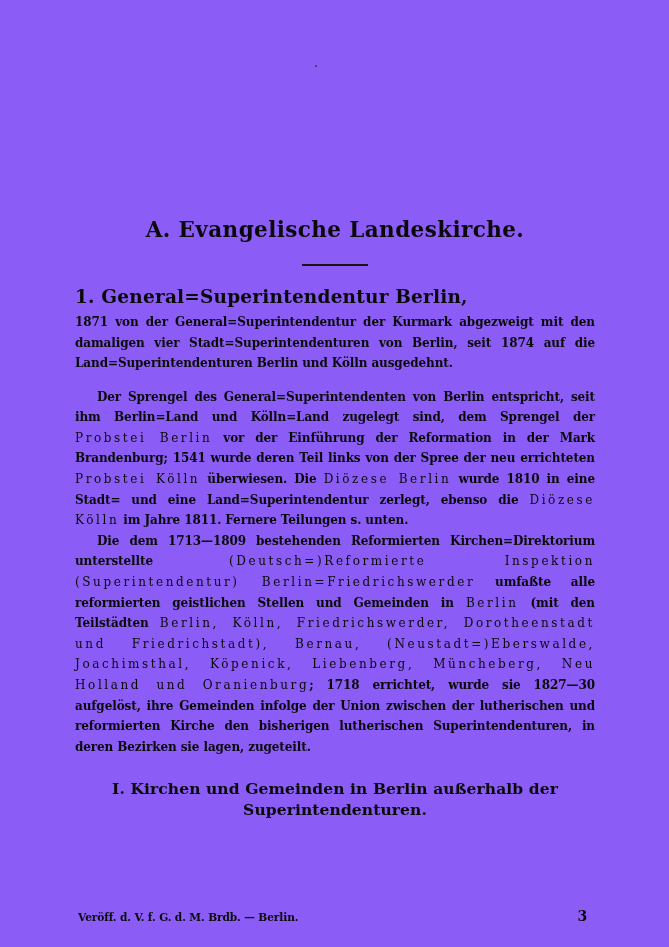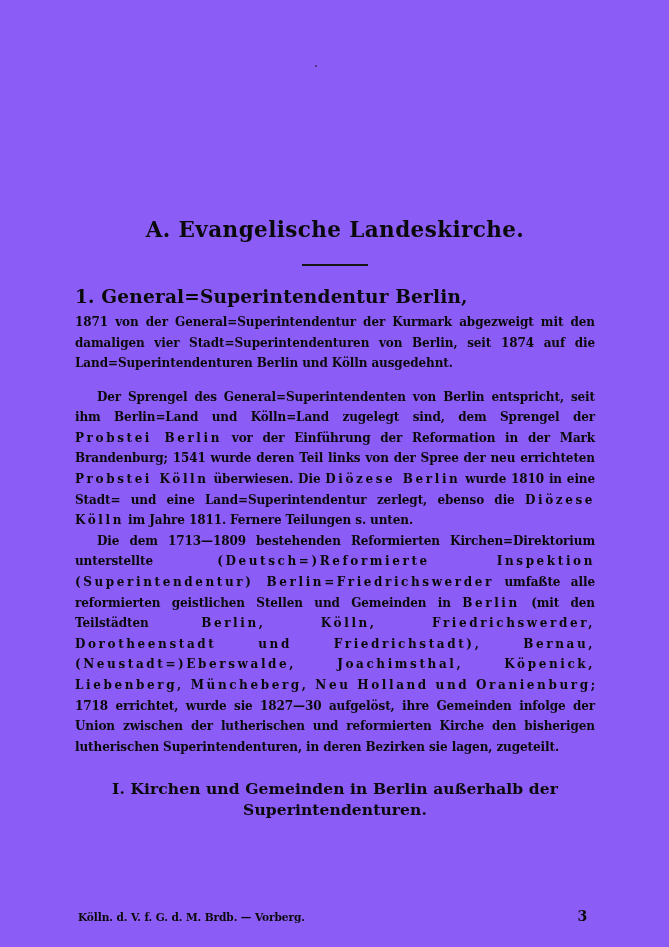--- a/index.html
+++ b/index.html
@@ -94,21 +94,21 @@
     text-align: justify;
   }
 
   .indent { text-indent: 22px; }
 
   .tight { margin-top: 0; }
 
   
   .sp {
     letter-spacing: 2.6px;
-    font-weight: 700;
+    font-weight: 400;
   }
 
   .footer {
     position: absolute;
     left: 78px;
     top: 908px;
     width: 515px;
     display: flex;
     justify-content: space-between;
     align-items: baseline;
@@ -146,17 +146,17 @@
     <p class="fr body indent tight"><span>Die dem 1713—1809 bestehenden Reformierten Kirchen=Direktorium unterstellte </span><span class="sp">(Deutsch=)Reformierte Inspektion (Superintendentur) Berlin=Friedrichswerder</span><span> umfaßte alle reformierten geistlichen Stellen und Gemeinden in </span><span class="sp">Berlin</span><span> (mit den Teilstädten </span><span class="sp">Berlin, Kölln, Friedrichswerder, Dorotheenstadt und Friedrichstadt), Bernau, (Neustadt=)Eberswalde, Joachimsthal, Köpenick, Liebenberg, Müncheberg, Neu Holland und Oranienburg</span><span>; 1718 errichtet, wurde sie 1827—30 aufgelöst, ihre Gemeinden infolge der Union zwischen der lutherischen und reformierten Kirche den bisherigen lutherischen Superintendenturen, in deren Bezirken sie lagen, zugeteilt.</span></p>
 
     <div class="fr sub-head">
       <div>I.  Kirchen und Gemeinden in Berlin außerhalb der</div>
       <div>Superintendenturen.</div>
     </div>
 
   </div>
 
   <div class="footer">
-    <span class="fr footer-left">Kölln. d. V. f. G. d. M. Brdb. — Vorberg.</span>
+    <span class="fr footer-left">Veröff. d. V. f. G. d. M. Brdb. — Berlin.</span>
     <span class="fr footer-page">3</span>
   </div>
 
 </div>
 
 </body></html>

